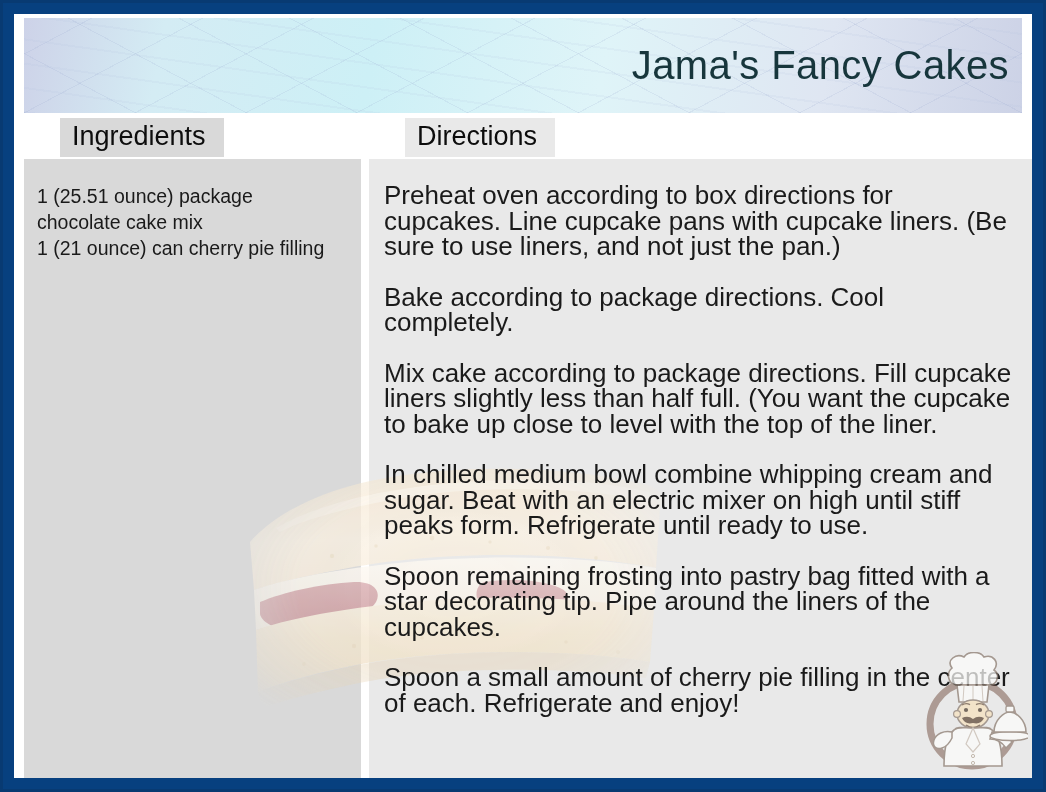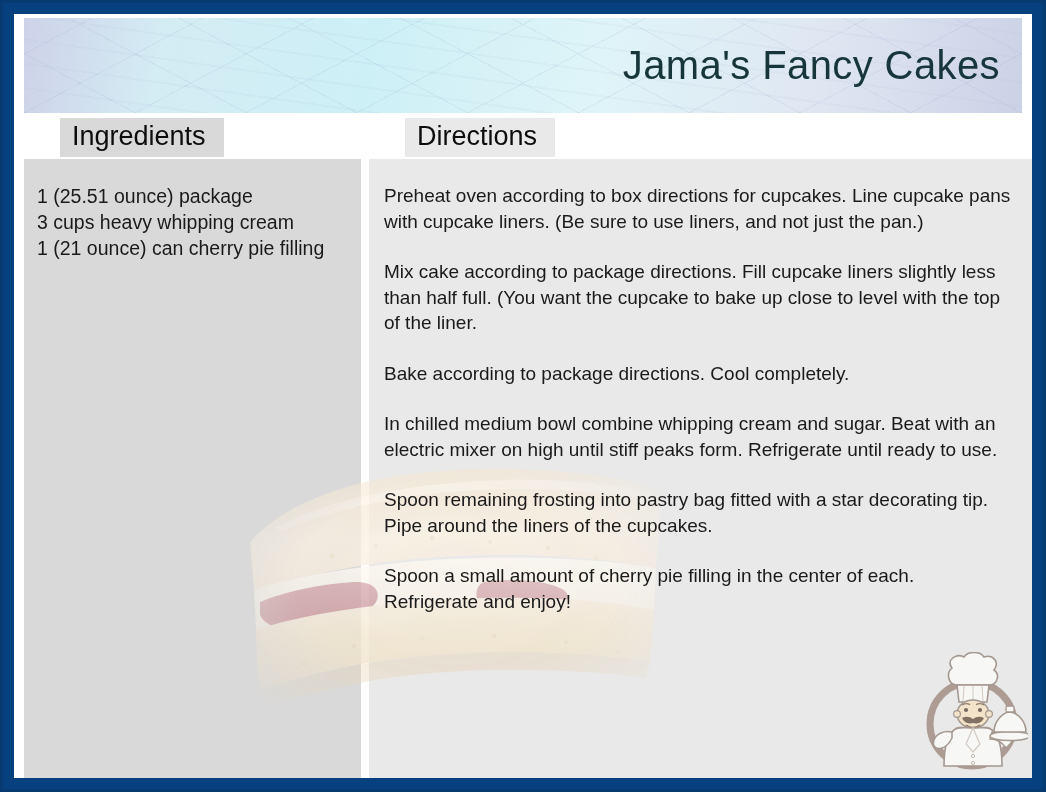--- a/index.html
+++ b/index.html
@@ -65,21 +65,21 @@
         #cdd2e8 0%,
         #d4ecf4 14%,
         #cdf0f6 35%,
         #dff4f8 58%,
         #dfe6f2 80%,
         #ccd2e6 100%);
     overflow: hidden;
   }
   .banner-title {
     position: absolute;
-    right: 22px;
+    right: 13px;
     top: 50%;
     transform: translateY(-52%);
     font-size: 40px;
     font-weight: 400;
     color: #17363c;
     letter-spacing: 0.4px;
     white-space: nowrap;
   }
 
   
@@ -126,21 +126,21 @@
   .ingredient-line {
     font-size: 19.5px;
     color: #1a1a1a;
     line-height: 26px;
     white-space: pre-wrap;
   }
 
   .direction-para {
     position: relative;
     z-index: 2;
-    font-size: 19px;
+    font-size: 26px;
     color: #1a1a1a;
     line-height: 25.5px;
     margin-bottom: 25px;
   }
   .direction-para:last-child { margin-bottom: 8px; }
 
   
   .cake-photo {
     position: absolute;
     left: 222px;
@@ -173,31 +173,31 @@
     <div class="banner">
       <div class="banner-title">Jama's Fancy Cakes</div>
     </div>
 
     <div class="content">
 
       <div class="col col-ingredients">
         <div class="tab tab-ingredients">Ingredients</div>
         <div class="panel panel-ingredients">
           <div class="ingredient-line">1 (25.51 ounce) package</div>
-          <div class="ingredient-line">3 cups heavy whipping cream</div>
+          <div class="ingredient-line">chocolate cake mix</div>
           <div class="ingredient-line">1 (21 ounce) can cherry pie filling</div>
         </div>
       </div>
 
       <div class="col col-directions">
         <div class="tab tab-directions">Directions</div>
         <div class="panel panel-directions">
           <p class="direction-para">Preheat oven according to box directions for cupcakes. Line cupcake pans with cupcake liners. (Be sure to use liners, and not just the pan.)</p>
+          <p class="direction-para">Bake according to package directions. Cool completely.</p>
           <p class="direction-para">Mix cake according to package directions. Fill cupcake liners slightly less than half full. (You want the cupcake to bake up close to level with the top of the liner.</p>
-          <p class="direction-para">Bake according to package directions. Cool completely.</p>
           <p class="direction-para">In chilled medium bowl combine whipping cream and sugar. Beat with an electric mixer on high until stiff peaks form. Refrigerate until ready to use.</p>
           <p class="direction-para">Spoon remaining frosting into pastry bag fitted with a star decorating tip. Pipe around the liners of the cupcakes.</p>
           <p class="direction-para">Spoon a small amount of cherry pie filling in the center of each. Refrigerate and enjoy!</p>
         </div>
       </div>
 
       <svg class="cake-photo" viewBox="0 0 440 272">
         <defs>
           <linearGradient id="spongeTop" x1="0" y1="0" x2="0.15" y2="1">
             <stop offset="0%" stop-color="#f2e3cb"></stop>

